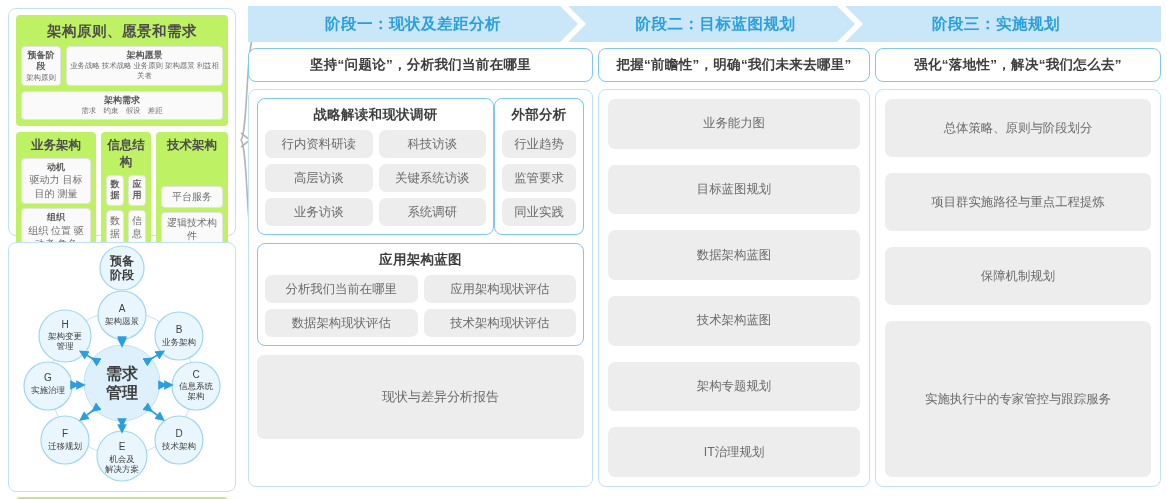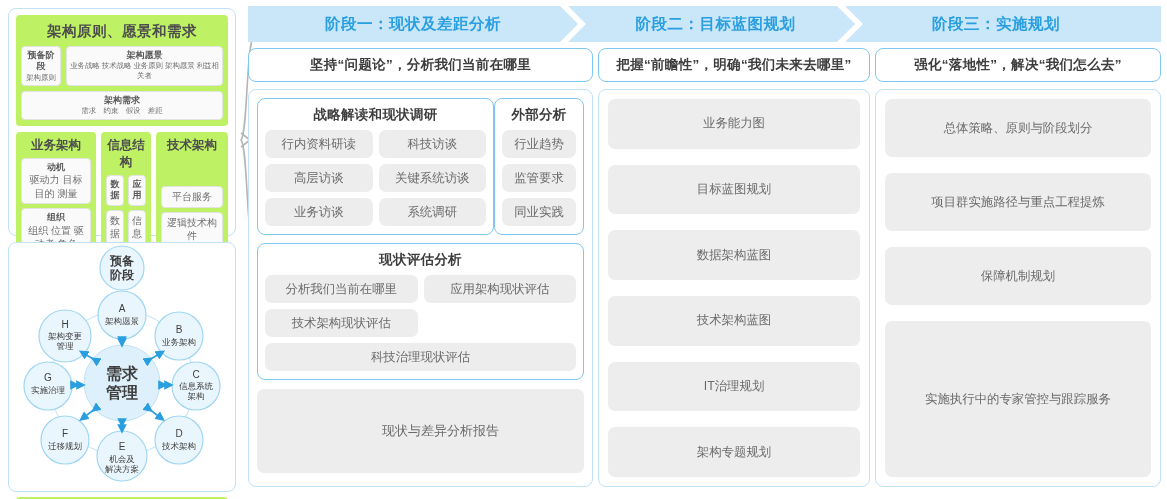--- a/index.html
+++ b/index.html
@@ -327,42 +327,42 @@
           <div class="inner-title">外部分析</div>
           <div class="grid1">
             <div class="pill h1">行业趋势</div>
             <div class="pill h1">监管要求</div>
             <div class="pill h1">同业实践</div>
           </div>
         </div>
       </div>
 
       <div class="inner-card" style="margin-top:8px;">
-        <div class="inner-title">现状评估分析</div>
+        <div class="inner-title">应用架构蓝图</div>
         <div class="grid2">
           <div class="pill h1">分析我们当前在哪里</div>
           <div class="pill h1">应用架构现状评估</div>
+          <div class="pill h1">数据架构现状评估</div>
           <div class="pill h1">技术架构现状评估</div>
-          <div class="pill h1" style="grid-column:1 / span 2;">科技治理现状评估</div>
         </div>
       </div>
 
       <div class="report-box">现状与差异分析报告</div>
     </div>
   </div>
 
   <div class="col col-p2">
     <div class="subtitle">把握“前瞻性”，明确“我们未来去哪里”</div>
     <div class="body-card p23">
       <div class="pill flex-pill">业务能力图</div>
       <div class="pill flex-pill">目标蓝图规划</div>
       <div class="pill flex-pill">数据架构蓝图</div>
       <div class="pill flex-pill">技术架构蓝图</div>
+      <div class="pill flex-pill">架构专题规划</div>
       <div class="pill flex-pill">IT治理规划</div>
-      <div class="pill flex-pill">架构专题规划</div>
     </div>
   </div>
 
   <div class="col col-p3">
     <div class="subtitle">强化“落地性”，解决“我们怎么去”</div>
     <div class="body-card p23">
       <div class="pill" style="flex:0 0 58px;">总体策略、原则与阶段划分</div>
       <div class="pill" style="flex:0 0 58px;">项目群实施路径与重点工程提炼</div>
       <div class="pill" style="flex:0 0 58px;">保障机制规划</div>
       <div class="pill flex-pill">实施执行中的专家管控与跟踪服务</div>

